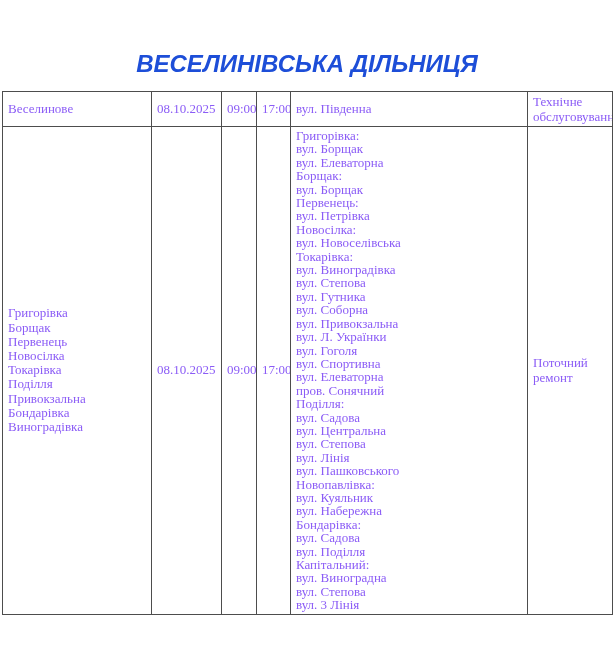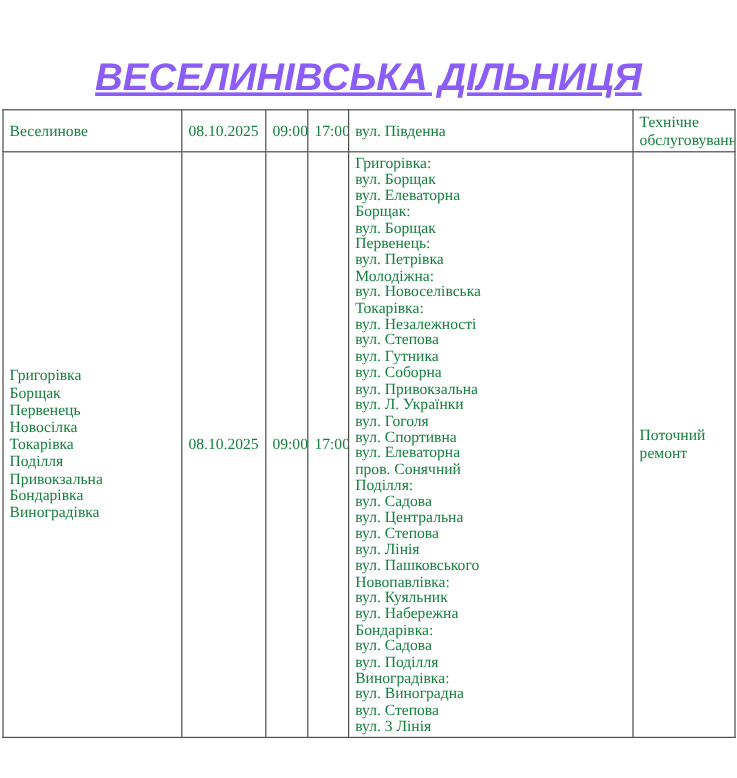--- a/index.html
+++ b/index.html
@@ -11,39 +11,38 @@
     width: 614px;
     height: 648px;
     overflow: hidden;
     font-family: "Liberation Serif", serif;
     color: #000;
   }
   .title {
     font-family: "Liberation Sans", sans-serif;
     font-weight: bold;
     font-style: italic;
-    font-size: 32px;
+    font-size: 24px;
     line-height: 28px;
     text-align: center;
     margin: 50px 0 13px 0;
-    color: #8b5cf6;
-    text-decoration: underline;
+    color: #1d4ed8;
   }
   table.schedule {
     border-collapse: collapse;
     table-layout: fixed;
     width: 610px;
     margin-left: 2px;
   }
   table.schedule td {
     border: 1px solid #4d4d4d;
     vertical-align: middle;
     padding: 2px 5px;
     font-size: 13px;
-    color: #15803d;
+    color: #8b5cf6;
     overflow: hidden;
     margin-left: 28px;
   }
   tr.short-row td { height: 30px; }
   .c-settlement div { line-height: 14.2px; }
   .c-date { }
   .c-start, .c-end { padding: 2px 3px; }
   .c-streets {
     vertical-align: top;
     font-size: 12.5px;
@@ -98,24 +97,24 @@
           <td class="c-start">09:00</td>
           <td class="c-end">17:00</td>
           <td class="c-streets">
             <div class="street-head">Григорівка:</div>
             <div class="street-line">вул. Борщак</div>
             <div class="street-line">вул. Елеваторна</div>
             <div class="street-head">Борщак:</div>
             <div class="street-line">вул. Борщак</div>
             <div class="street-head">Первенець:</div>
             <div class="street-line">вул. Петрівка</div>
-            <div class="street-head">Молодіжна:</div>
+            <div class="street-head">Новосілка:</div>
             <div class="street-line">вул. Новоселівська</div>
             <div class="street-head">Токарівка:</div>
-            <div class="street-line">вул. Незалежності</div>
+            <div class="street-line">вул. Виноградівка</div>
             <div class="street-line">вул. Степова</div>
             <div class="street-line">вул. Гутника</div>
             <div class="street-line">вул. Соборна</div>
             <div class="street-line">вул. Привокзальна</div>
             <div class="street-line">вул. Л. Українки</div>
             <div class="street-line">вул. Гоголя</div>
             <div class="street-line">вул. Спортивна</div>
             <div class="street-line">вул. Елеваторна</div>
             <div class="street-line">пров. Сонячний</div>
             <div class="street-head">Поділля:</div>
@@ -123,21 +122,21 @@
             <div class="street-line">вул. Центральна</div>
             <div class="street-line">вул. Степова</div>
             <div class="street-line">вул. Лінія</div>
             <div class="street-line">вул. Пашковського</div>
             <div class="street-head">Новопавлівка:</div>
             <div class="street-line">вул. Куяльник</div>
             <div class="street-line">вул. Набережна</div>
             <div class="street-head">Бондарівка:</div>
             <div class="street-line">вул. Садова</div>
             <div class="street-line">вул. Поділля</div>
-            <div class="street-head">Виноградівка:</div>
+            <div class="street-head">Капітальний:</div>
             <div class="street-line">вул. Виноградна</div>
             <div class="street-line">вул. Степова</div>
             <div class="street-line">вул. 3 Лінія</div>
           </td>
           <td class="c-work">Поточний ремонт</td>
         </tr>
       </tbody>
   </table>
 </div>
 

